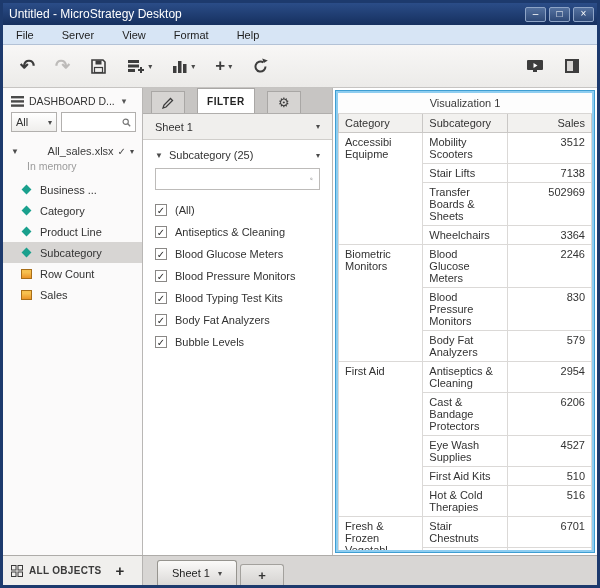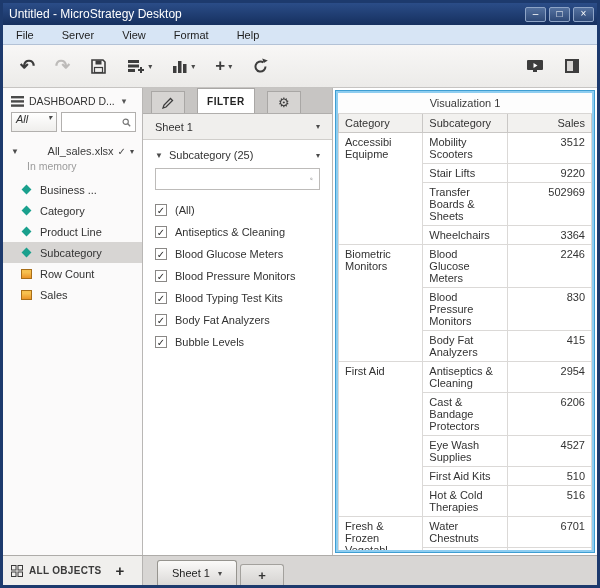--- a/index.html
+++ b/index.html
@@ -50,21 +50,21 @@
   
   .main { flex:1 1 auto; display:flex; min-height:0; }
   
   .sidebar { width:140px; flex:0 0 140px; background:#fbfafa; border-right:1px solid #b9b7b5; display:flex; flex-direction:column; }
   .sb-header { display:flex; align-items:center; gap:5px; padding:7px 6px 5px 8px; color:#333; font-size:10.5px; }
   .sb-header .hdr-caret { margin-left:2px; font-size:9px; color:#555; }
   .sb-controls { display:flex; gap:4px; padding:0 6px 9px 8px; }
   .dd {
     flex:0 0 46px; height:20px; border:1px solid #b2b0ae;
     background:linear-gradient(#ffffff,#efeeec);
-    display:flex; justify-content:space-between; padding:0 4px;font-style:italic;
+    display:flex; align-items:center; justify-content:space-between; padding:0 4px;
   }
   .searchbox {
     flex:1; height:20px; border:1px solid #b2b0ae; background:#fff;
     display:flex; align-items:center; padding:0 4px; gap:2px;
   }
   .searchbox input { border:0; outline:0; width:100%; font-size:11px; font-family:inherit; background:transparent; }
   .dataset-row { display:flex; align-items:center; gap:4px; padding:4px 8px 2px 8px; color:#3c3c3c; }
   .tri { font-size:8px; color:#4c4c4c; }
   .ds-name { flex:1;text-align:right; }
   .ds-check { color:#4a4a4a; font-size:10px; }
@@ -346,42 +346,42 @@
               </tr>
             </thead>
           <tbody>
               <tr>
                 <td class="cat-cell" rowspan="4">Accessibi Equipme</td>
                 <td class="sub-cell">Mobility Scooters</td>
                 <td class="sales-cell">3512</td>
               </tr>
               <tr>
                 <td class="sub-cell">Stair Lifts</td>
-                <td class="sales-cell">9220</td>
+                <td class="sales-cell">7138</td>
               </tr>
               <tr>
                 <td class="sub-cell">Transfer Boards &amp; Sheets</td>
                 <td class="sales-cell">502969</td>
               </tr>
               <tr>
                 <td class="sub-cell">Wheelchairs</td>
                 <td class="sales-cell">3364</td>
               </tr>
               <tr>
                 <td class="cat-cell" rowspan="3">Biometric Monitors</td>
                 <td class="sub-cell">Blood Glucose Meters</td>
                 <td class="sales-cell">2246</td>
               </tr>
               <tr>
                 <td class="sub-cell">Blood Pressure Monitors</td>
                 <td class="sales-cell">830</td>
               </tr>
               <tr>
                 <td class="sub-cell">Body Fat Analyzers</td>
-                <td class="sales-cell">415</td>
+                <td class="sales-cell">579</td>
               </tr>
               <tr>
                 <td class="cat-cell" rowspan="5">First Aid</td>
                 <td class="sub-cell">Antiseptics &amp; Cleaning</td>
                 <td class="sales-cell">2954</td>
               </tr>
               <tr>
                 <td class="sub-cell">Cast &amp; Bandage Protectors</td>
                 <td class="sales-cell">6206</td>
               </tr>
@@ -392,21 +392,21 @@
               <tr>
                 <td class="sub-cell">First Aid Kits</td>
                 <td class="sales-cell">510</td>
               </tr>
               <tr>
                 <td class="sub-cell">Hot &amp; Cold Therapies</td>
                 <td class="sales-cell">516</td>
               </tr>
               <tr>
                 <td class="cat-cell" rowspan="4">Fresh &amp; Frozen Vegetabl</td>
-                <td class="sub-cell">Water Chestnuts</td>
+                <td class="sub-cell">Stair Chestnuts</td>
                 <td class="sales-cell">6701</td>
               </tr>
               <tr>
                 <td class="sub-cell">Watercress</td>
                 <td class="sales-cell">6700</td>
               </tr>
             </tbody>
         </table>
       </div>
     </div>

